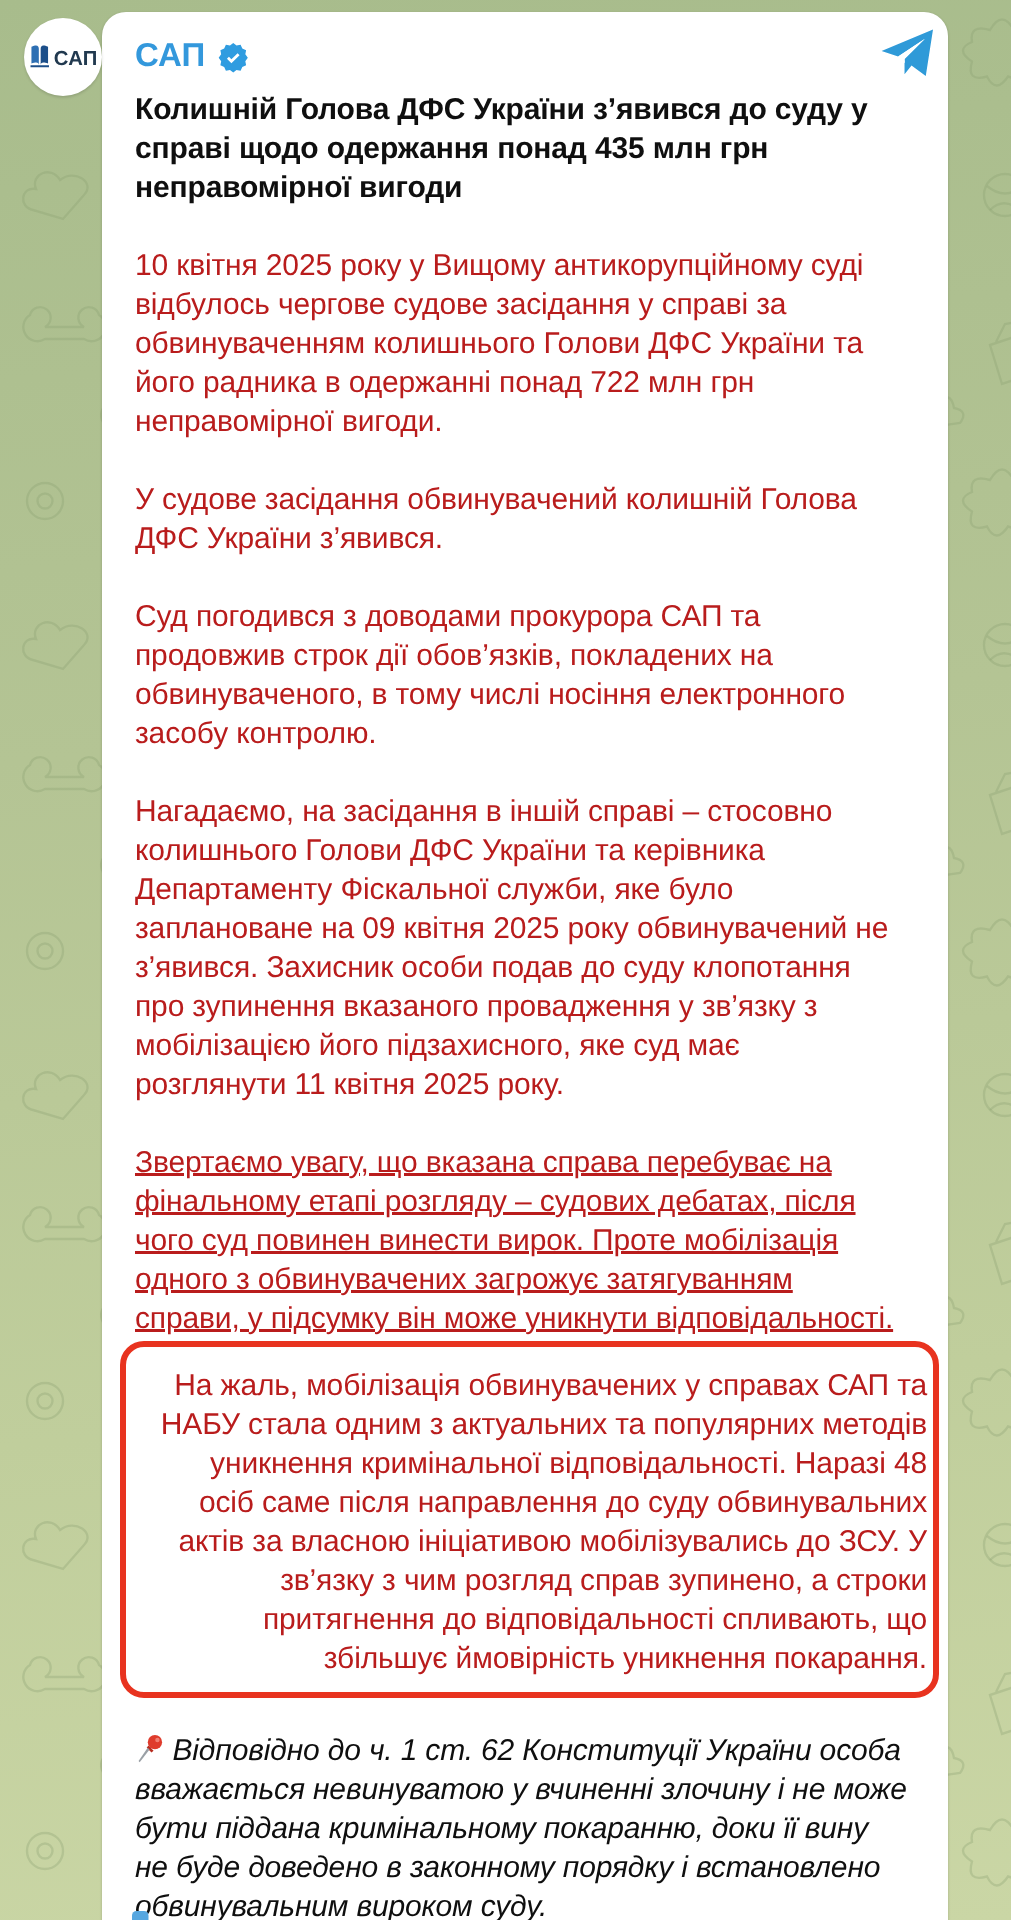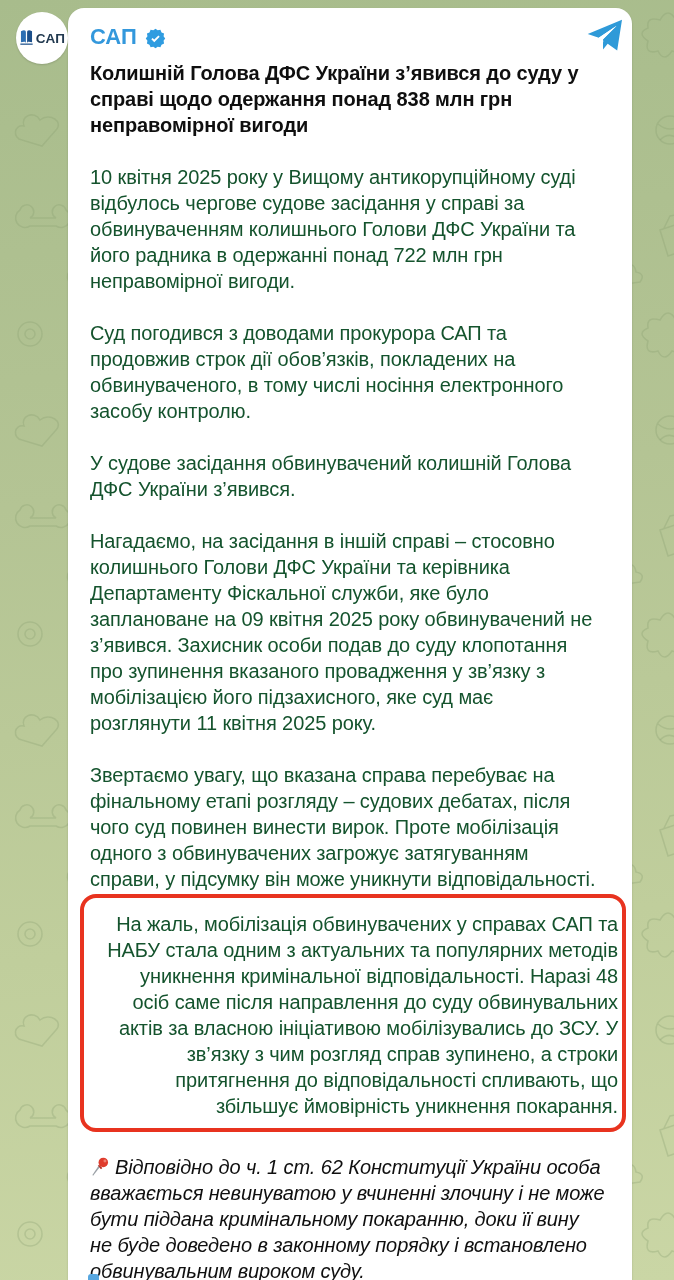--- a/index.html
+++ b/index.html
@@ -27,24 +27,24 @@
   .avatar .logo-label{font-size:13.5px;font-weight:bold;color:#21394f;letter-spacing:.2px;}
   .msg-header{display:flex;align-items:center;height:30px;margin-bottom:4px;}
   .channel-name{font-size:22px;font-weight:bold;color:#3398dc;cursor:pointer;}
   .verified{width:21px;height:21px;margin-left:8px;margin-top:2px;flex:0 0 auto;}
   .share-plane{margin-left:auto;width:38px;height:34px;margin-top:-2px;cursor:pointer;flex:0 0 auto;}
   .msg-title{
     font-size:20px;font-weight:bold;line-height:26px;color:#0f0f0f;
     white-space:pre-line;margin:8px 0 26px 0;letter-spacing:-.1px;
   }
   p.msg-par{
-    font-size:20px;line-height:26px;color:#14532d;
+    font-size:20px;line-height:26px;color:#b91c1c;
     white-space:pre-line;margin:0 0 26px 0;letter-spacing:-.1px;
   }
-  p.msg-par.tight{margin-bottom:2px;}
+  p.msg-par.tight{margin-bottom:2px;text-decoration:underline;}
   .highlight-box{
     border:4px solid #e8331f;border-radius:16px;
     margin:0 -2px 22px -10px;
     padding:13px 4px 9px 8px;
   }
   .highlight-box p{margin:0;text-align:right;}
   .note{
     font-size:20px;line-height:26px;color:#0f0f0f;font-style:italic;
     white-space:pre-line;margin:0;letter-spacing:-.1px;
   }
@@ -90,34 +90,34 @@
       <path fill="#2f9ce0" d="M12 .8l2.5 1.9 3.1-.6 1.3 2.9 2.9 1.3-.6 3.1 1.9 2.6-1.9 2.6.6 3.1-2.9 1.3-1.3 2.9-3.1-.6-2.5 1.9-2.5-1.9-3.1.6-1.3-2.9-2.9-1.3.6-3.1L.9 12l1.9-2.6-.6-3.1 2.9-1.3L6.4 2.1l3.1.6z"></path>
       <path fill="#ffffff" d="M10.6 16.2l-3.4-3.4 1.5-1.5 1.9 1.9 4.7-4.7 1.5 1.5z"></path>
     </svg>
     <svg class="share-plane" viewBox="0 0 26 24">
       <polygon fill="#2f9ad8" points="25,0.5 0.8,10.6 8.6,13.2 21.2,4.8 11.6,14.3 11.6,21.5 14.9,17.4 21.6,22.3"></polygon>
       <polygon fill="#ffffff" points="8.6,13.2 21.2,4.8 11.6,14.3 11.8,16.4"></polygon>
     </svg>
   </div>
 
   <div class="msg-title">Колишній Голова ДФС України з’явився до суду у
-справі щодо одержання понад 838 млн грн
+справі щодо одержання понад 435 млн грн
 неправомірної вигоди</div>
 
   <p class="msg-par">10 квітня 2025 року у Вищому антикорупційному суді
 відбулось чергове судове засідання у справі за
 обвинуваченням колишнього Голови ДФС України та
 його радника в одержанні понад 722 млн грн
 неправомірної вигоди.</p>
+  <p class="msg-par">У судове засідання обвинувачений колишній Голова
+ДФС України з’явився.</p>
   <p class="msg-par">Суд погодився з доводами прокурора САП та
 продовжив строк дії обов’язків, покладених на
 обвинуваченого, в тому числі носіння електронного
 засобу контролю.</p>
-  <p class="msg-par">У судове засідання обвинувачений колишній Голова
-ДФС України з’явився.</p>
   <p class="msg-par">Нагадаємо, на засідання в іншій справі – стосовно
 колишнього Голови ДФС України та керівника
 Департаменту Фіскальної служби, яке було
 заплановане на 09 квітня 2025 року обвинувачений не
 з’явився. Захисник особи подав до суду клопотання
 про зупинення вказаного провадження у зв’язку з
 мобілізацією його підзахисного, яке суд має
 розглянути 11 квітня 2025 року.</p>
   <p class="msg-par tight">Звертаємо увагу, що вказана справа перебуває на
 фінальному етапі розгляду – судових дебатах, після

